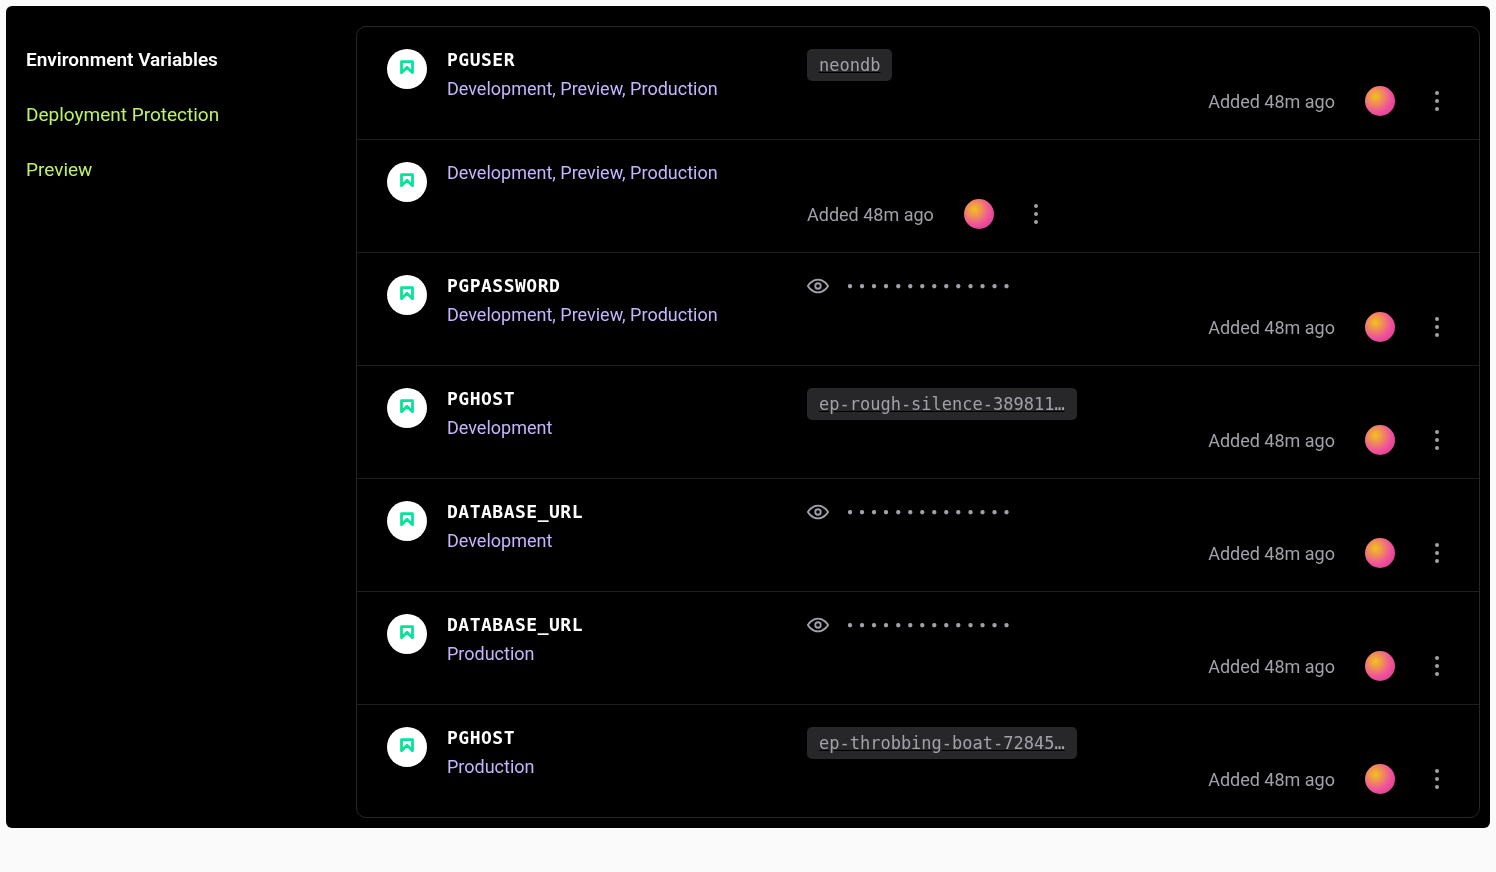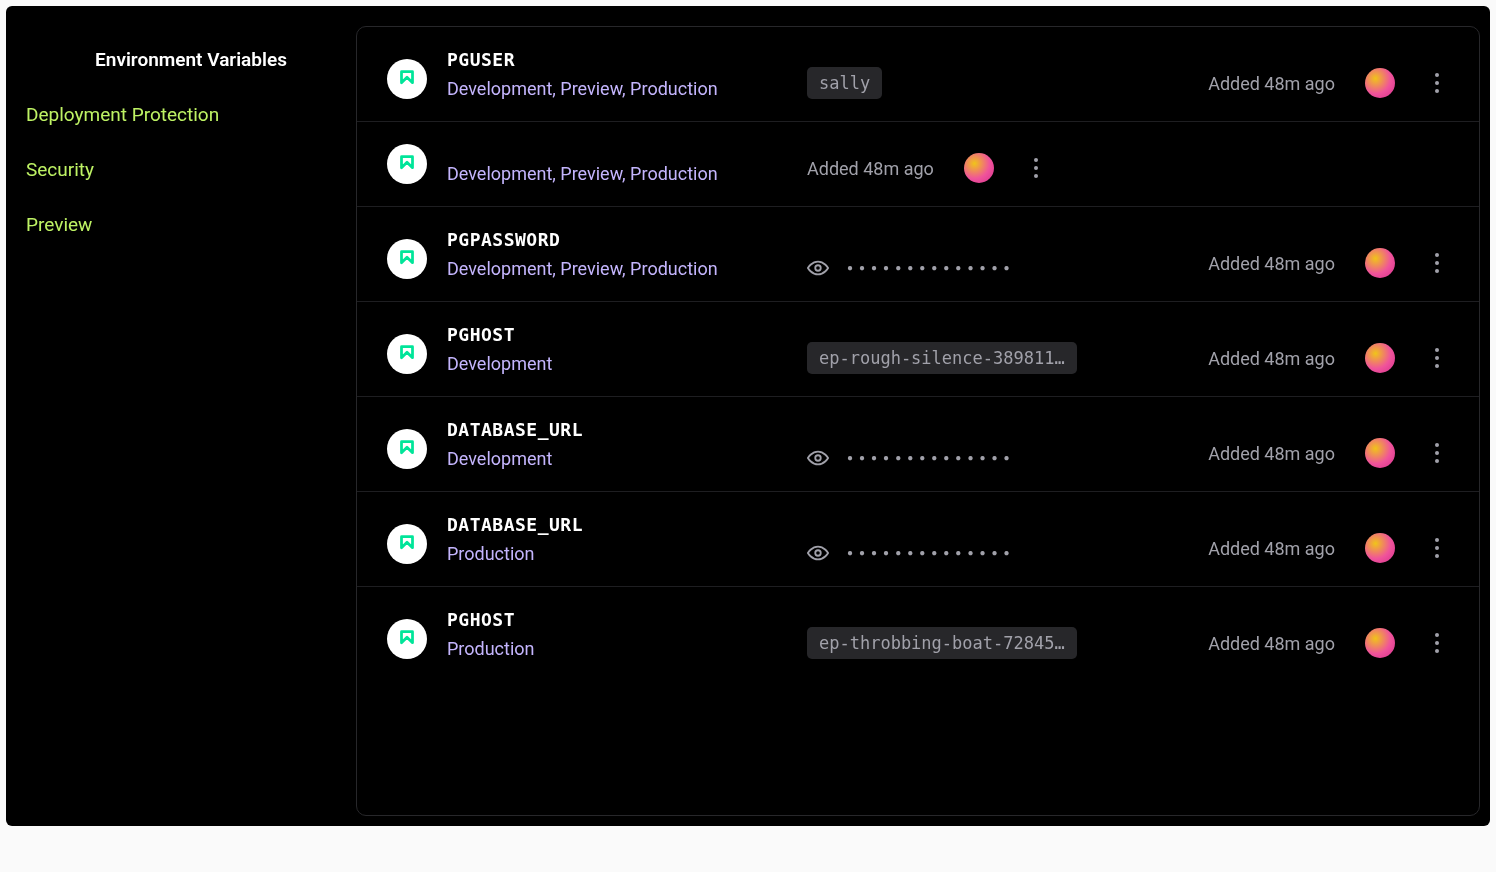--- a/index.html
+++ b/index.html
@@ -23,34 +23,34 @@
   }
   .sidebar-item {
     font-size: 19px;
     padding: 16px 0;
     color: #bef264;
     cursor: pointer;
   }
   .sidebar-item.active {
     color: #fff;
     font-weight: 600;
-    text-align: center;
   }
   .main {
     flex: 1;
     border: 1px solid #27272a;
     border-radius: 10px;
     overflow: hidden;
   }
   .row {
     display: flex;
-    align-items: flex-end;
+    align-items: flex-start;
     padding: 22px 30px;
     border-bottom: 1px solid #1e1e21;
     gap: 20px;
+    text-decoration: underline;
   }
   .row:last-child { border-bottom: none; }
   .icon-circle {
     width: 40px;
     height: 40px;
     border-radius: 50%;
     background: #fff;
     display: flex;
     align-items: center;
     justify-content: center;
@@ -102,20 +102,21 @@
     color: #a1a1aa;
     font-size: 10px;
     letter-spacing: 6px;
     line-height: 1;
   }
   .meta-col {
     display: flex;
     align-items: center;
     gap: 30px;
     flex-shrink: 0;
+    margin-top: 36px;
   }
   .added {
     color: #a1a1aa;
     font-size: 18px;
     white-space: nowrap;
   }
   .avatar {
     width: 30px;
     height: 30px;
     border-radius: 50%;
@@ -138,38 +139,37 @@
     border-radius: 50%;
   }
 </style>
 </head>
 <body>
 
 <div class="app">
   <nav class="sidebar">
     <div class="sidebar-item active">Environment Variables</div>
     <div class="sidebar-item">Deployment Protection</div>
-    <div class="sidebar-item">Security</div>
     <div class="sidebar-item">Preview</div>
   </nav>
 
   <main class="main">
 
     <div class="row">
       <div class="icon-circle">
         <svg viewBox="0 0 24 24" fill="none" stroke="#00e599" stroke-width="3" stroke-linecap="round" stroke-linejoin="round">
             <path d="M6 4h12v12l-6-6-6 6V4z"></path>
           </svg>
       </div>
       <div class="name-col">
         <div class="var-name">PGUSER</div>
         <div class="var-scope">Development, Preview, Production</div>
       </div>
       <div class="value-col">
-        <span class="value-chip">sally</span>
+        <span class="value-chip">neondb</span>
       </div>
       <div class="meta-col">
         <span class="added">Added 48m ago</span>
         <div class="avatar"></div>
         <div class="kebab">
             <span></span>
             <span></span>
             <span></span>
           </div>
       </div>

